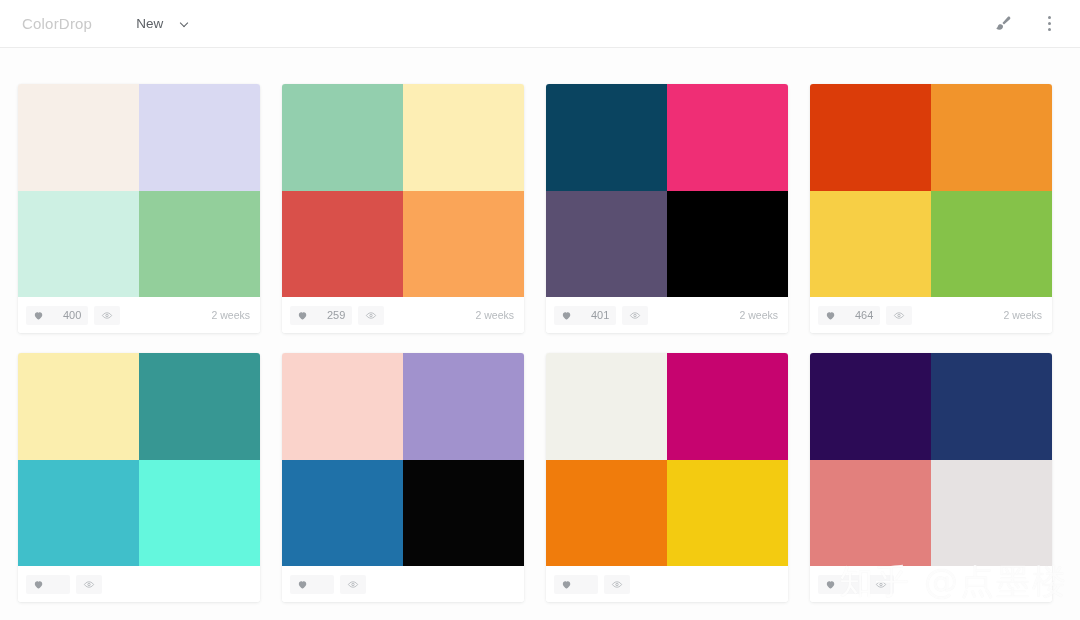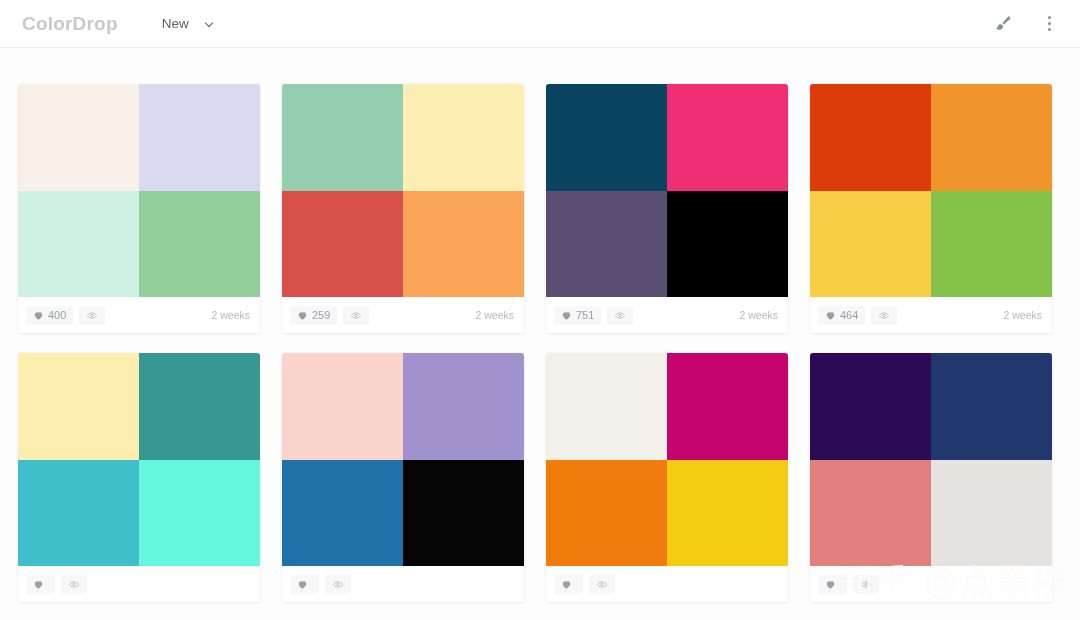--- a/index.html
+++ b/index.html
@@ -21,24 +21,24 @@
     position: relative;
     height: 48px;
     background: #ffffff;
     border-bottom: 1px solid #ececec;
     display: flex;
     align-items: center;
     padding: 0 18px 0 22px;
   }
 
   #brand-logo {
-    font-size: 19px;
+    font-size: 15px;
     color: #c9c9c9;
     letter-spacing: 0.2px;
-    font-weight: 700;
+    font-weight: 400;
     white-space: nowrap;
   }
 
   #nav-new {
     margin-left: 44px;
     display: flex;
     align-items: center;
     gap: 16px;
     cursor: pointer;
   }
@@ -130,21 +130,21 @@
     height: 36px;
     display: flex;
     align-items: center;
     padding: 0 10px 0 8px;
     background: #fff;
   }
 
   .likes-pill {
     display: flex;
     align-items: center;
-    gap: 4px;
+    gap: 19px;
     background: #f7f7f8;
     border-radius: 2px;
     padding: 4px 7px;
     cursor: pointer;
   }
   .heart-icon {
     width: 11px;
     height: 11px;
     display: block;
     fill: #9a9ea3;
@@ -276,21 +276,21 @@
         <div class="swatch" style="background: rgb(10, 68, 96);"></div>
         <div class="swatch" style="background: rgb(239, 46, 117);"></div>
         <div class="swatch" style="background: rgb(90, 79, 113);"></div>
         <div class="swatch" style="background: rgb(0, 0, 0);"></div>
       </div>
       <div class="card-footer">
         <div class="likes-pill">
           <svg class="heart-icon" viewBox="0 0 24 24">
             <path d="M12 21s-8-4.9-8-10.3C4 7.4 6.3 5 9.2 5c1.7 0 3 .8 2.8 1.7C12 5.8 13.3 5 15 5c2.9 0 5.2 2.4 5.2 5.7C20.2 16.1 12 21 12 21z"></path>
           </svg>
-          <span class="like-count">751</span>
+          <span class="like-count">401</span>
         </div>
         <div class="views-pill">
           <svg class="eye-icon" viewBox="0 0 24 24">
             <path d="M2 12s3.7-6 10-6 10 6 10 6-3.7 6-10 6S2 12 2 12z"></path>
             <circle cx="12" cy="12" r="2.6"></circle>
           </svg>
         </div>
         <span class="card-age">2 weeks</span>
       </div>
     </div>

